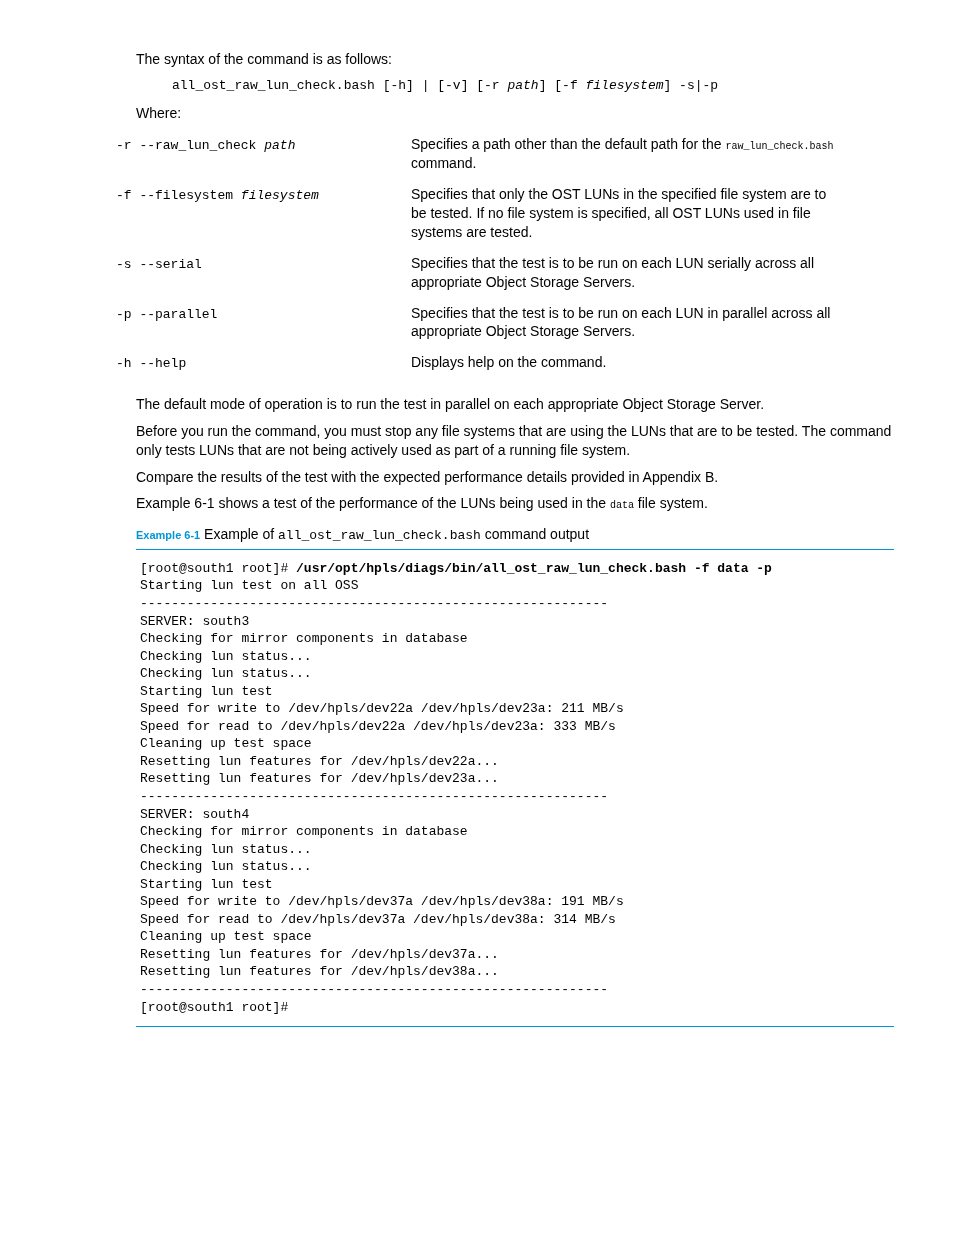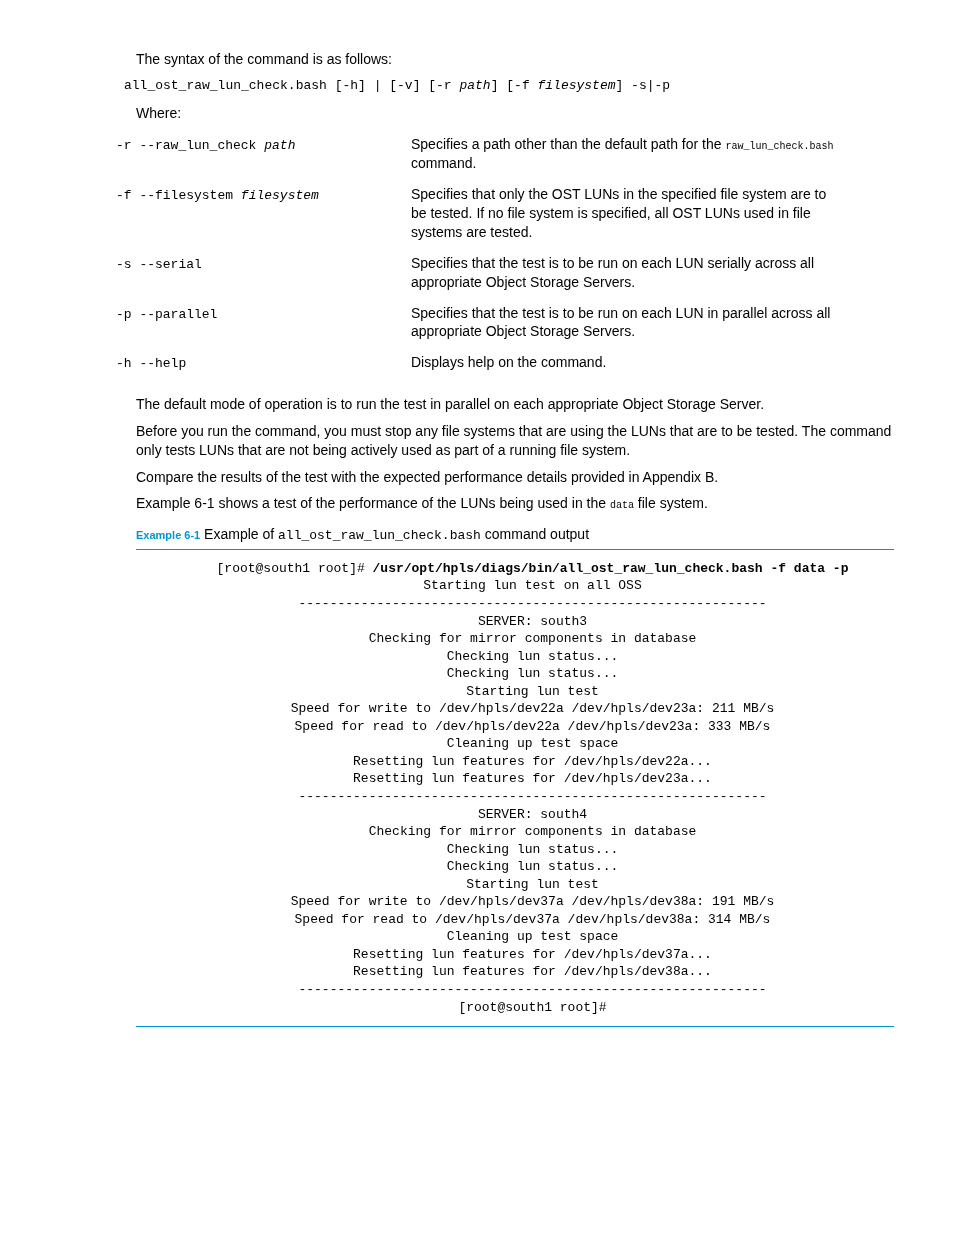--- a/index.html
+++ b/index.html
@@ -13,21 +13,21 @@
     box-sizing: border-box;
     line-height: 1.35;
   }
   .body-text {
     margin: 0 0 8px 76px;
     font-weight: 300;
   }
   .syntax-line {
     font-family: "Courier New", monospace;
     font-size: 13px;
-    margin: 0 0 10px 64px;
+    margin: 0 0 10px 112px;
   }
   .syntax-line .ital { font-style: italic; }
   .options-table {
     margin: 0 0 14px 56px;
     width: calc(100% - 106px);
     border-collapse: collapse;
   }
   .options-table td {
     vertical-align: top;
     padding: 4px 0 8px 0;
@@ -45,23 +45,22 @@
   .example-caption .cap-mono { font-family: "Courier New", monospace; font-size: 13px; text-align: center; }
   .rule {
     border: none;
     border-top: 1px solid #0096d6;
     margin: 2px 0 10px 76px;
   }
   .code-block {
     font-family: "Courier New", monospace;
     font-size: 13px;
     white-space: pre;
-    margin: 0 0 0 111px;
+    margin: 0 0 0 80px;
     line-height: 1.35;
-    text-align: center;
   }
   .code-block .bold { font-weight: bold; }
 </style>
 </head>
 <body>
 
 <p class="body-text">The syntax of the command is as follows:</p>
 
 <p class="syntax-line">
   <span>all_ost_raw_lun_check.bash [-h] | [-v] [-r </span><span class="ital">path</span><span>] [-f </span><span class="ital">filesystem</span><span>] -s|-p</span>

